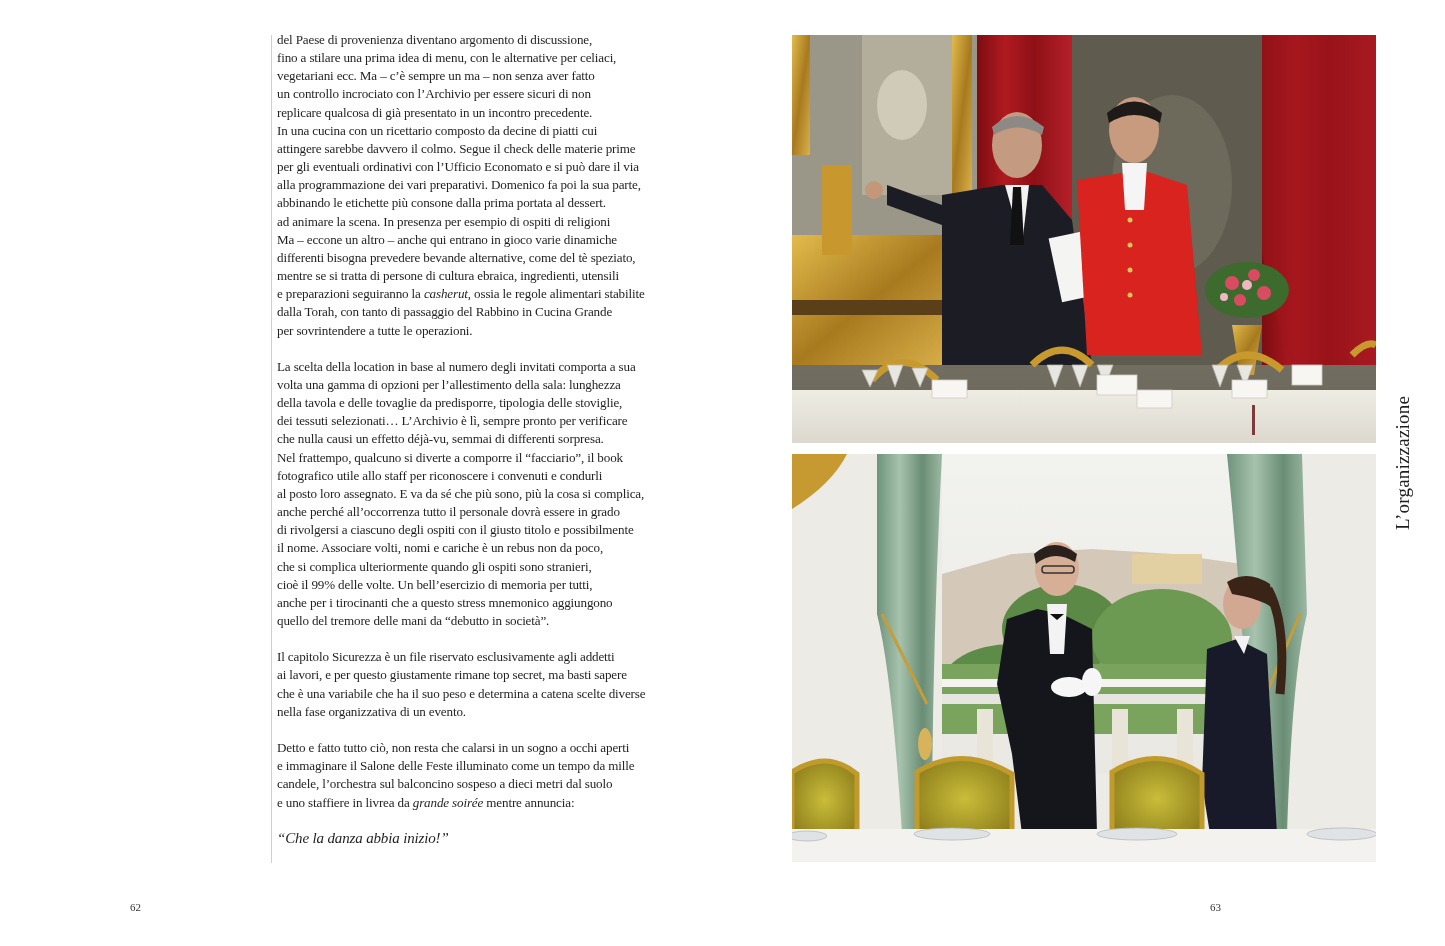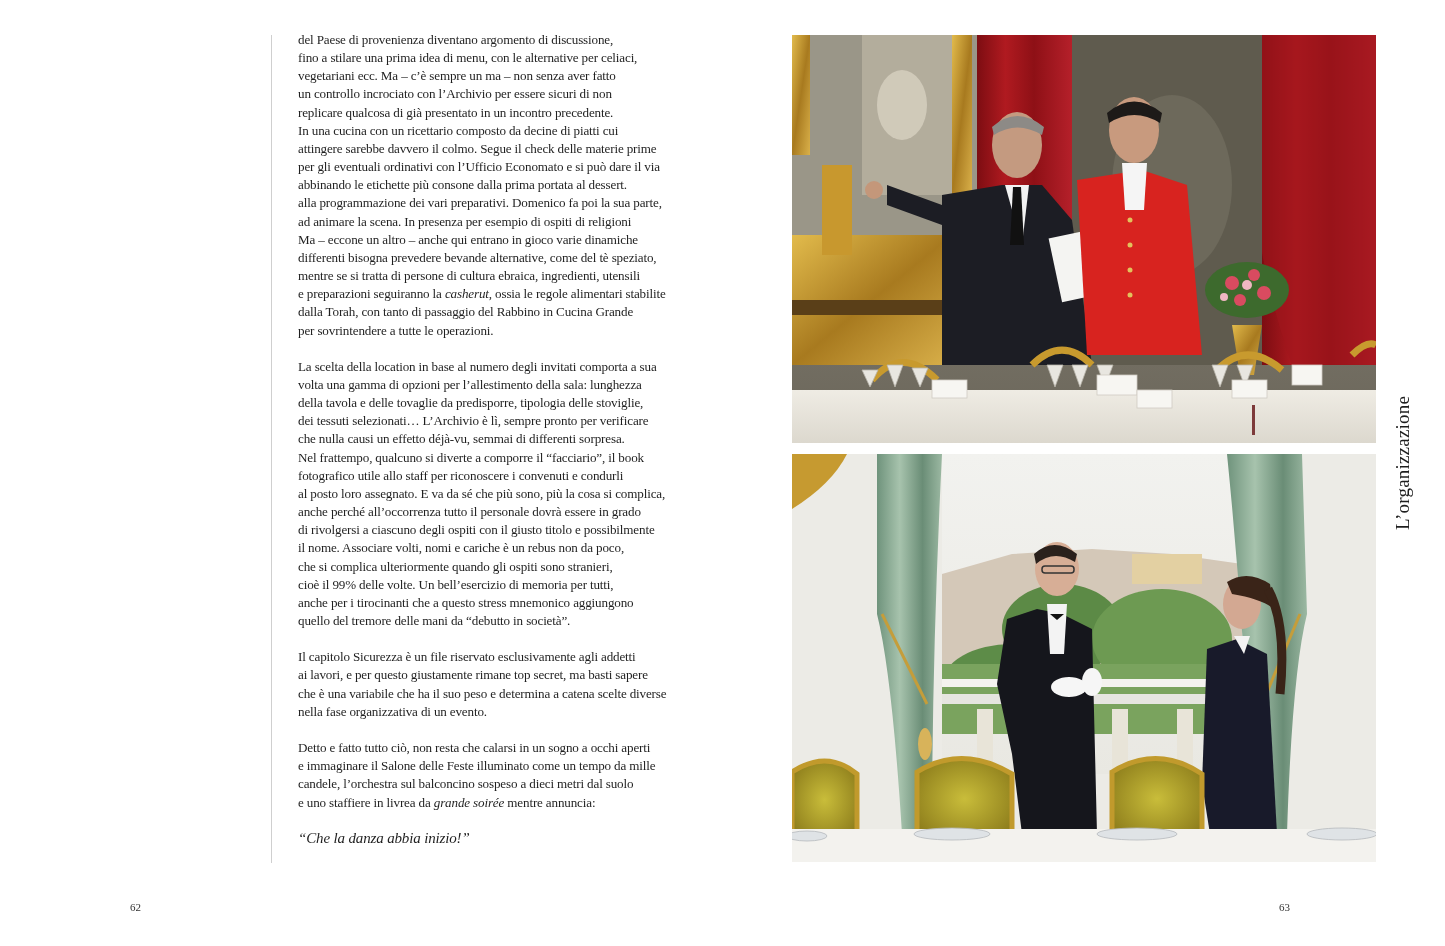--- a/index.html
+++ b/index.html
@@ -4,32 +4,32 @@
 <style>
   html, body { margin:0; padding:0; }
   body {
     width:1445px; height:946px; background:#ffffff; position:relative; overflow:hidden;
     font-family:"Liberation Serif","DejaVu Serif",serif; color:#1f1f1f;
   }
   .rule {
     position:absolute; left:271px; top:35px; width:1px; height:828px; background:#cfcfcf;
   }
   .text-col {
-    position:absolute; left:298px; top:31px; width:390px;
+    position:absolute; left:277px; top:31px; width:390px;
     font-size:13.1px; line-height:18.15px; letter-spacing:-0.15px;
   }
   .para { margin:0 0 18.15px 0; }
   .line { display:block; white-space:nowrap; }
   .line i { }
   .quote { font-style:italic; font-size:15px; margin-top:-1px; }
   .page-num {
     position:absolute; top:901px; font-size:11px; color:#333;
   }
   .pn-left { left:130px; }
-  .pn-right { left:1279px; }
+  .pn-right { left:1210px; }
   .photo {
     position:absolute; left:792px; width:584px; overflow:hidden;
   }
   .photo-top { top:35px; height:408px; }
   .photo-bottom { top:454px; height:408px; }
   .photo svg { display:block; width:100%; height:100%; }
   .section-title {
     position:absolute; left:1392px; top:530px; transform-origin:0 0; transform:rotate(-90deg);
     font-size:19px; color:#1e1e1e; white-space:nowrap; letter-spacing:0.2px;
   }
@@ -42,22 +42,22 @@
 <div class="text-col">
   <p class="para">
     <span class="line">del Paese di provenienza diventano argomento di discussione,</span>
     <span class="line">fino a stilare una prima idea di menu, con le alternative per celiaci,</span>
     <span class="line">vegetariani ecc. Ma – c’è sempre un ma – non senza aver fatto</span>
     <span class="line">un controllo incrociato con l’Archivio per essere sicuri di non</span>
     <span class="line">replicare qualcosa di già presentato in un incontro precedente.</span>
     <span class="line">In una cucina con un ricettario composto da decine di piatti cui</span>
     <span class="line">attingere sarebbe davvero il colmo. Segue il check delle materie prime</span>
     <span class="line">per gli eventuali ordinativi con l’Ufficio Economato e si può dare il via</span>
+    <span class="line">alla programmazione dei vari preparativi. Domenico fa poi la sua parte,</span>
     <span class="line">abbinando le etichette più consone dalla prima portata al dessert.</span>
-    <span class="line">alla programmazione dei vari preparativi. Domenico fa poi la sua parte,</span>
     <span class="line">ad animare la scena. In presenza per esempio di ospiti di religioni</span>
     <span class="line">Ma – eccone un altro – anche qui entrano in gioco varie dinamiche</span>
     <span class="line">differenti bisogna prevedere bevande alternative, come del tè speziato,</span>
     <span class="line">mentre se si tratta di persone di cultura ebraica, ingredienti, utensili</span>
     <span class="line"><span>e preparazioni seguiranno la </span><i>casherut</i><span>, ossia le regole alimentari stabilite</span></span>
     <span class="line">dalla Torah, con tanto di passaggio del Rabbino in Cucina Grande</span>
     <span class="line">per sovrintendere a tutte le operazioni.</span>
   </p>
 
   <p class="para">

